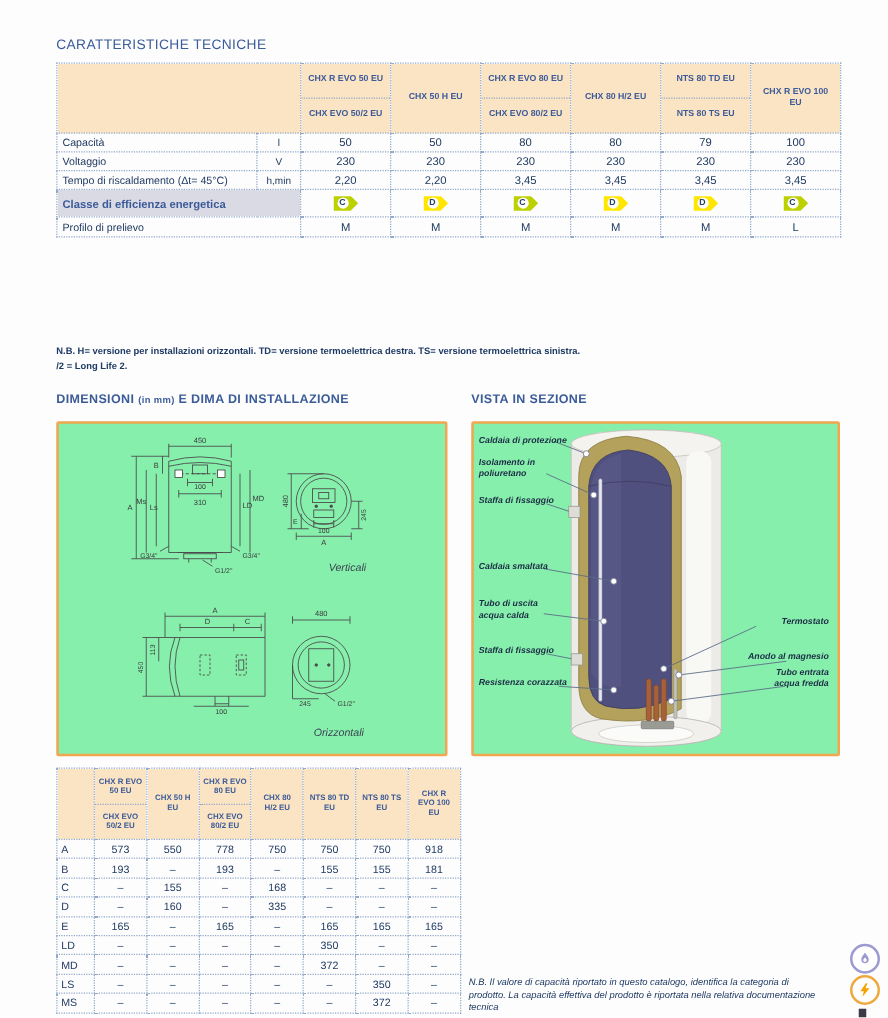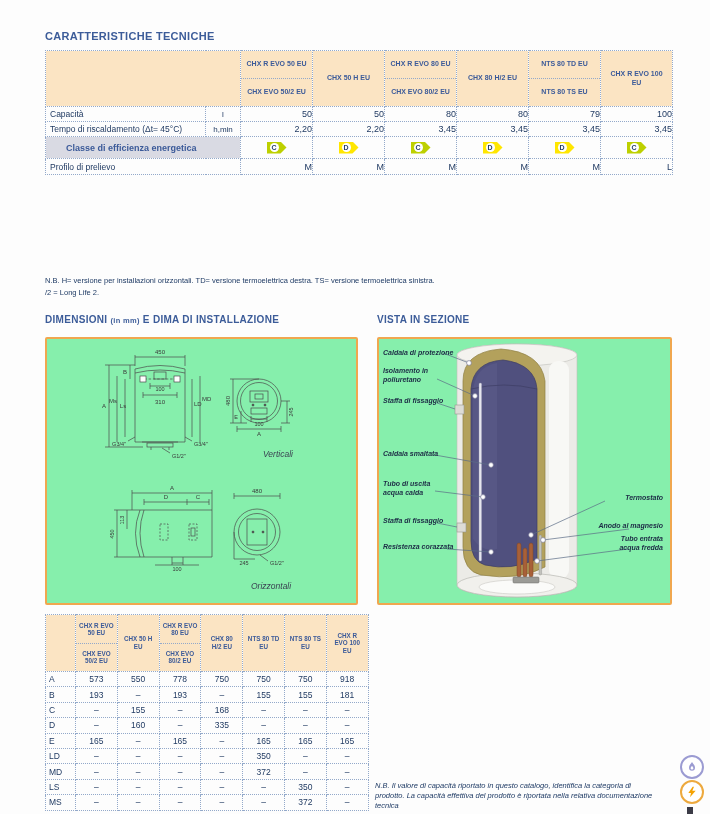--- a/index.html
+++ b/index.html
@@ -1,39 +1,39 @@
 <!DOCTYPE html>
 <html><head>
 <meta charset="utf-8">
 <style>
   *{margin:0;padding:0;box-sizing:border-box}
   html,body{width:710px;height:814px}
   body{position:relative;background:#fdfdfd;font-family:"Liberation Sans",sans-serif;color:#1e3a64;overflow:hidden}
 
-  .page-title{position:absolute;left:45px;top:30px;font-size:11px;font-weight:bold;color:#3c5c99;letter-spacing:.3px}
+  .page-title{position:absolute;left:45px;top:30px;font-size:11px;font-weight:normal;color:#3c5c99;letter-spacing:.3px}
 
   table{border-collapse:collapse;table-layout:fixed}
   table.tech{position:absolute;left:45px;top:50px;width:627px}
   .tech th,.tech td{border:1px dotted #93a9ca;overflow:hidden}
   .tech thead th{background:#fbe4c3;font-size:7px;font-weight:bold;color:#3b5a99;height:56px;padding:0}
   .sp{display:flex;flex-direction:column;height:100%}
   .spt,.spb{flex:1;display:flex;align-items:center;justify-content:center;text-align:center;padding:1px 3px;line-height:1.15}
   .spb{border-top:1px dotted #93a9ca}
   .single{display:flex;align-items:center;justify-content:center;height:100%;text-align:center;padding:1px 4px;line-height:1.2}
   .tech td{height:15px;font-size:9px;color:#203a62}
   .tech td.lbl{text-align:left;padding-left:4px;font-size:8.5px}
   .tech td.unit{text-align:center;font-size:8px}
-  .tech td.val{text-align:right}
-  .tech td.engy-lbl{background:#d9dae3;font-weight:bold;color:#3b5a99;font-size:9px;padding-left:20px;height:22px}
+  .tech td.val{text-align:center}
+  .tech td.engy-lbl{background:#d9dae3;font-weight:bold;color:#3b5a99;font-size:9px;padding-left:4px;height:22px}
   .tech td.engy{text-align:center;height:22px}
   .arrow{display:inline-flex;align-items:center;width:20px;height:12px;vertical-align:middle;
          clip-path:polygon(0 0,70% 0,100% 50%,70% 100%,0 100%)}
   .arrow .dot{width:9px;height:9px;margin-left:3px;border-radius:50%;background:#fff;font-size:7px;font-weight:bold;color:#27406b;line-height:9px;text-align:center}
 
-  .note{position:absolute;left:45px;font-size:7.5px;font-weight:normal;color:#1e3a64}
+  .note{position:absolute;left:45px;font-size:7.5px;font-weight:bold;color:#1e3a64}
   .note.n1{top:276px}
   .note.n2{top:288px}
 
   .sec-head{position:absolute;top:314px;font-size:10px;font-weight:bold;color:#3c5c99;letter-spacing:.3px}
   .sec-head .small{font-size:7.5px}
   .dim-head{left:45px}
   .vista-head{left:377px}
 
   .box{position:absolute;top:337px;height:268px;border:2px solid #f0a74f;border-radius:2px;background:#86efac}
   .dim-box{left:45px;width:313px}
@@ -113,20 +113,30 @@
   <tbody>
       <tr>
         <td class="lbl">Capacità</td>
         <td class="unit">l</td>
         <td class="val">50</td>
         <td class="val">50</td>
         <td class="val">80</td>
         <td class="val">80</td>
         <td class="val">79</td>
         <td class="val">100</td>
+      </tr>
+      <tr>
+        <td class="lbl">Voltaggio</td>
+        <td class="unit">V</td>
+        <td class="val">230</td>
+        <td class="val">230</td>
+        <td class="val">230</td>
+        <td class="val">230</td>
+        <td class="val">230</td>
+        <td class="val">230</td>
       </tr>
       <tr>
         <td class="lbl">Tempo di riscaldamento (Δt= 45°C)</td>
         <td class="unit">h,min</td>
         <td class="val">2,20</td>
         <td class="val">2,20</td>
         <td class="val">3,45</td>
         <td class="val">3,45</td>
         <td class="val">3,45</td>
         <td class="val">3,45</td>

